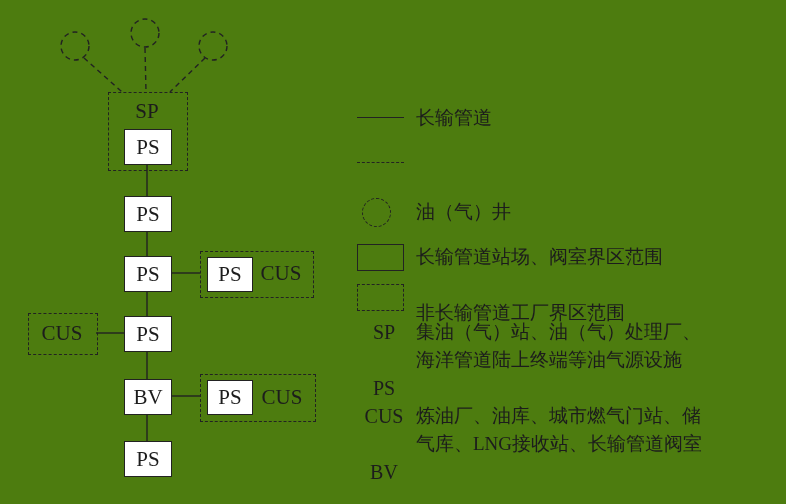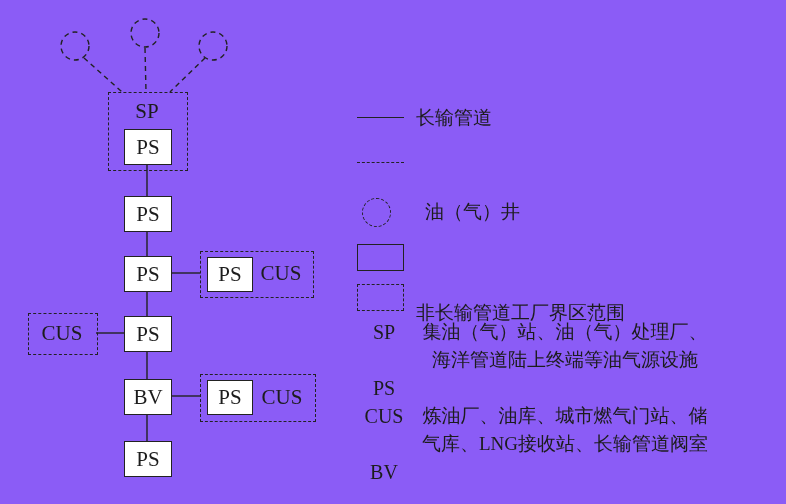--- a/index.html
+++ b/index.html
@@ -2,36 +2,36 @@
 <html><head>
 <meta charset="utf-8">
 <style>
   html, body { margin: 0; padding: 0; }
   body {
     width: 786px; height: 504px;
     background: #ffffff;
     font-family: "Liberation Serif", "DejaVu Serif", serif;
     color: #1c1c1c;
   }
-  .canvas { position: relative; width: 786px; height: 504px; background: #8b5cf6; overflow: hidden; }
+  .canvas { position: relative; width: 786px; height: 504px; background: #4d7c0f; overflow: hidden; }
   .abs { position: absolute; }
   .node {
     position: absolute;
     border: 1.5px solid #222;
     background: #fff;
     display: flex; align-items: center; justify-content: center;
     font-size: 21px;
   }
   .dashed-box { position: absolute; border: 1.5px dashed #222; }
   .lbl {
     position: absolute;
     font-size: 21px;
     display: flex; align-items: center; justify-content: center;
   }
-  .legend-text { position: absolute; font-size: 19px; line-height: 28px; text-align: center; }
+  .legend-text { position: absolute; font-size: 19px; line-height: 28px; }
   .abbr-key { position: absolute; width: 56px; text-align: center; font-size: 20px; line-height: 28px; }
   .sym-line { position: absolute; width: 47px; height: 0; border-top: 1.5px solid #222; }
   .sym-line.dash { border-top-style: dashed; }
   .sym-rect { position: absolute; width: 45px; height: 25px; border: 1.5px solid #222; }
   .sym-rect.dash { border-style: dashed; }
   .sym-circle { position: absolute; width: 27px; height: 27px; border: 1.5px dashed #222; border-radius: 50%; }
 </style>
 </head>
 <body>
 
@@ -76,23 +76,24 @@
   <div class="dashed-box" style="left:200px;top:374px;width:114px;height:46px"></div>
   <div class="node" style="left:207px;top:380px;width:44px;height:33px">PS</div>
   <div class="lbl" style="left:251px;top:374px;width:62px;height:46px">CUS</div>
 
   <div class="sym-line" style="left:357px;top:117px"></div>
   <div class="legend-text" style="left:416px;top:104px">长输管道</div>
 
   <div class="sym-line dash" style="left:357px;top:162px"></div>
 
   <div class="sym-circle" style="left:362px;top:198px"></div>
-  <div class="legend-text" style="left:425px;top:198px">油（气）井</div>
+  <div class="legend-text" style="left:416px;top:198px">油（气）井</div>
 
   <div class="sym-rect" style="left:357px;top:244px"></div>
+  <div class="legend-text" style="left:416px;top:243px">长输管道站场、阀室界区范围</div>
 
   <div class="sym-rect dash" style="left:357px;top:284px"></div>
   <div class="legend-text" style="left:416px;top:299px">非长输管道工厂界区范围</div>
 
   <div class="abbr-key" style="left:356px;top:318px">SP</div>
   <div class="legend-text" style="left:416px;top:318px;width:298px">集油（气）站、油（气）处理厂、海洋管道陆上终端等油气源设施</div>
 
   <div class="abbr-key" style="left:356px;top:374px">PS</div>
 
   <div class="abbr-key" style="left:356px;top:402px">CUS</div>

